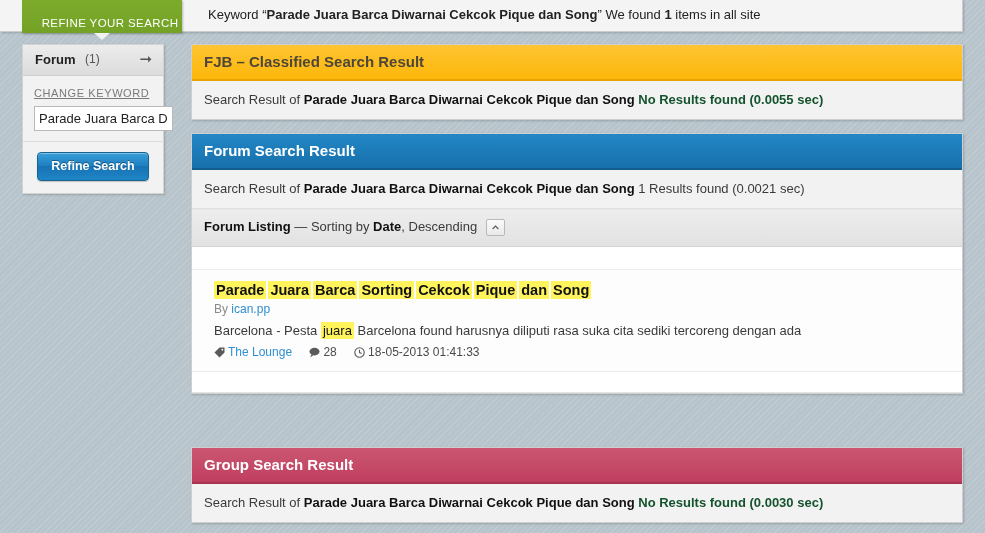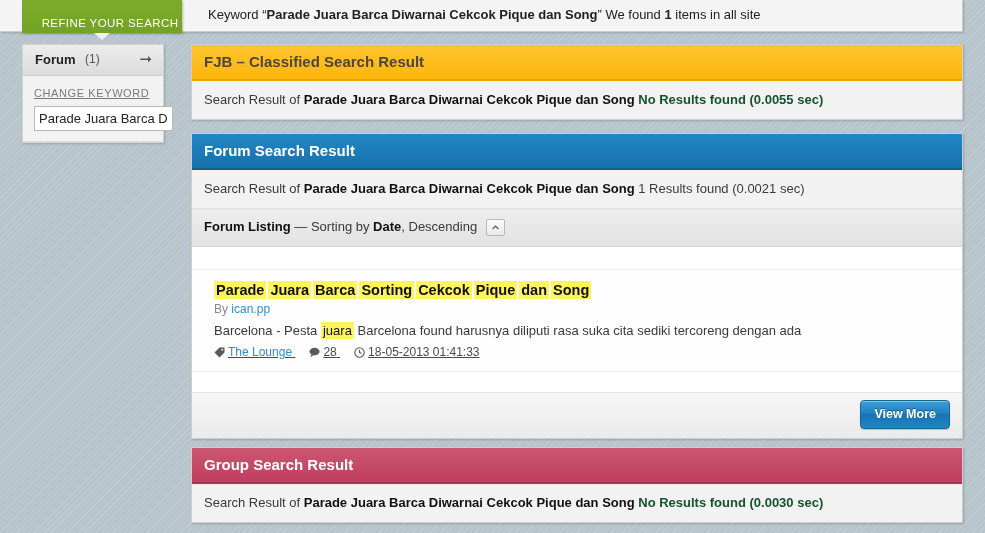--- a/index.html
+++ b/index.html
@@ -275,21 +275,21 @@
   .hl-sm {
     background: #fff45c;
     color: #111;
     padding: 1px 2px;
   }
   .item-meta {
     font-size: 12px;
     color: #4a4a4a;
   }
   .item-meta a { color: #2f8fd0; text-decoration: none; }
-  .meta-chunk { margin-right: 14px; white-space: nowrap; text-decoration: underline; }
+  .meta-chunk { margin-right: 14px; white-space: nowrap; }
   .mi { display: inline-block; vertical-align: -2px; margin-right: 3px; }
 
   .listing-tail {
     height: 20px;
     background: #ffffff;
     border-bottom: 1px solid #e5e5e5;
   }
   .panel-foot {
     height: 45px;
     background: linear-gradient(to bottom, #f6f6f6 0%, #eaeaea 100%);
@@ -321,20 +321,23 @@
 
 <div class="sidebar">
   <div class="sidebar-head">
     <span class="title">Forum</span>
     <span class="count">(1)</span>
     <span class="arrow-icon">➞</span>
   </div>
   <div class="sidebar-body">
     <div class="change-kw-label">CHANGE KEYWORD</div>
     <input class="kw-input" type="text" value="Parade Juara Barca Di" style="">
+  </div>
+  <div class="sidebar-foot">
+    <button class="btn-blue">Refine Search</button>
   </div>
 </div>
 
 <div class="panel" style="top:44px;">
   <div class="panel-head head-orange">
     <span class="ph-title">FJB – Classified Search Result</span>
   </div>
   <div class="result-line" style="border-bottom:none;">
     <span>Search Result of</span>
     <b>Parade Juara Barca Diwarnai Cekcok Pique dan Song</b>
@@ -403,23 +406,20 @@
               <circle cx="5.5" cy="5.5" r="4.7" fill="none" stroke="#5a5a5a" stroke-width="1.1"></circle>
               <polyline points="5.5,2.8 5.5,5.6 7.6,6.6" fill="none" stroke="#5a5a5a" stroke-width="1.1"></polyline>
             </svg>
         </span><span>18-05-2013 01:41:33</span>
       </span>
     </div>
   </div>
 
   <div class="listing-tail"></div>
 
-  <div class="panel-foot">
-    <button class="btn-blue">View More</button>
-  </div>
 </div>
 
 <div class="panel" style="top:447px;">
   <div class="panel-head head-pink">
     <span class="ph-title">Group Search Result</span>
   </div>
   <div class="result-line" style="border-bottom:none;">
     <span>Search Result of</span>
     <b>Parade Juara Barca Diwarnai Cekcok Pique dan Song</b>
     <span class="muted">No Results found (0.0030 sec)</span>

